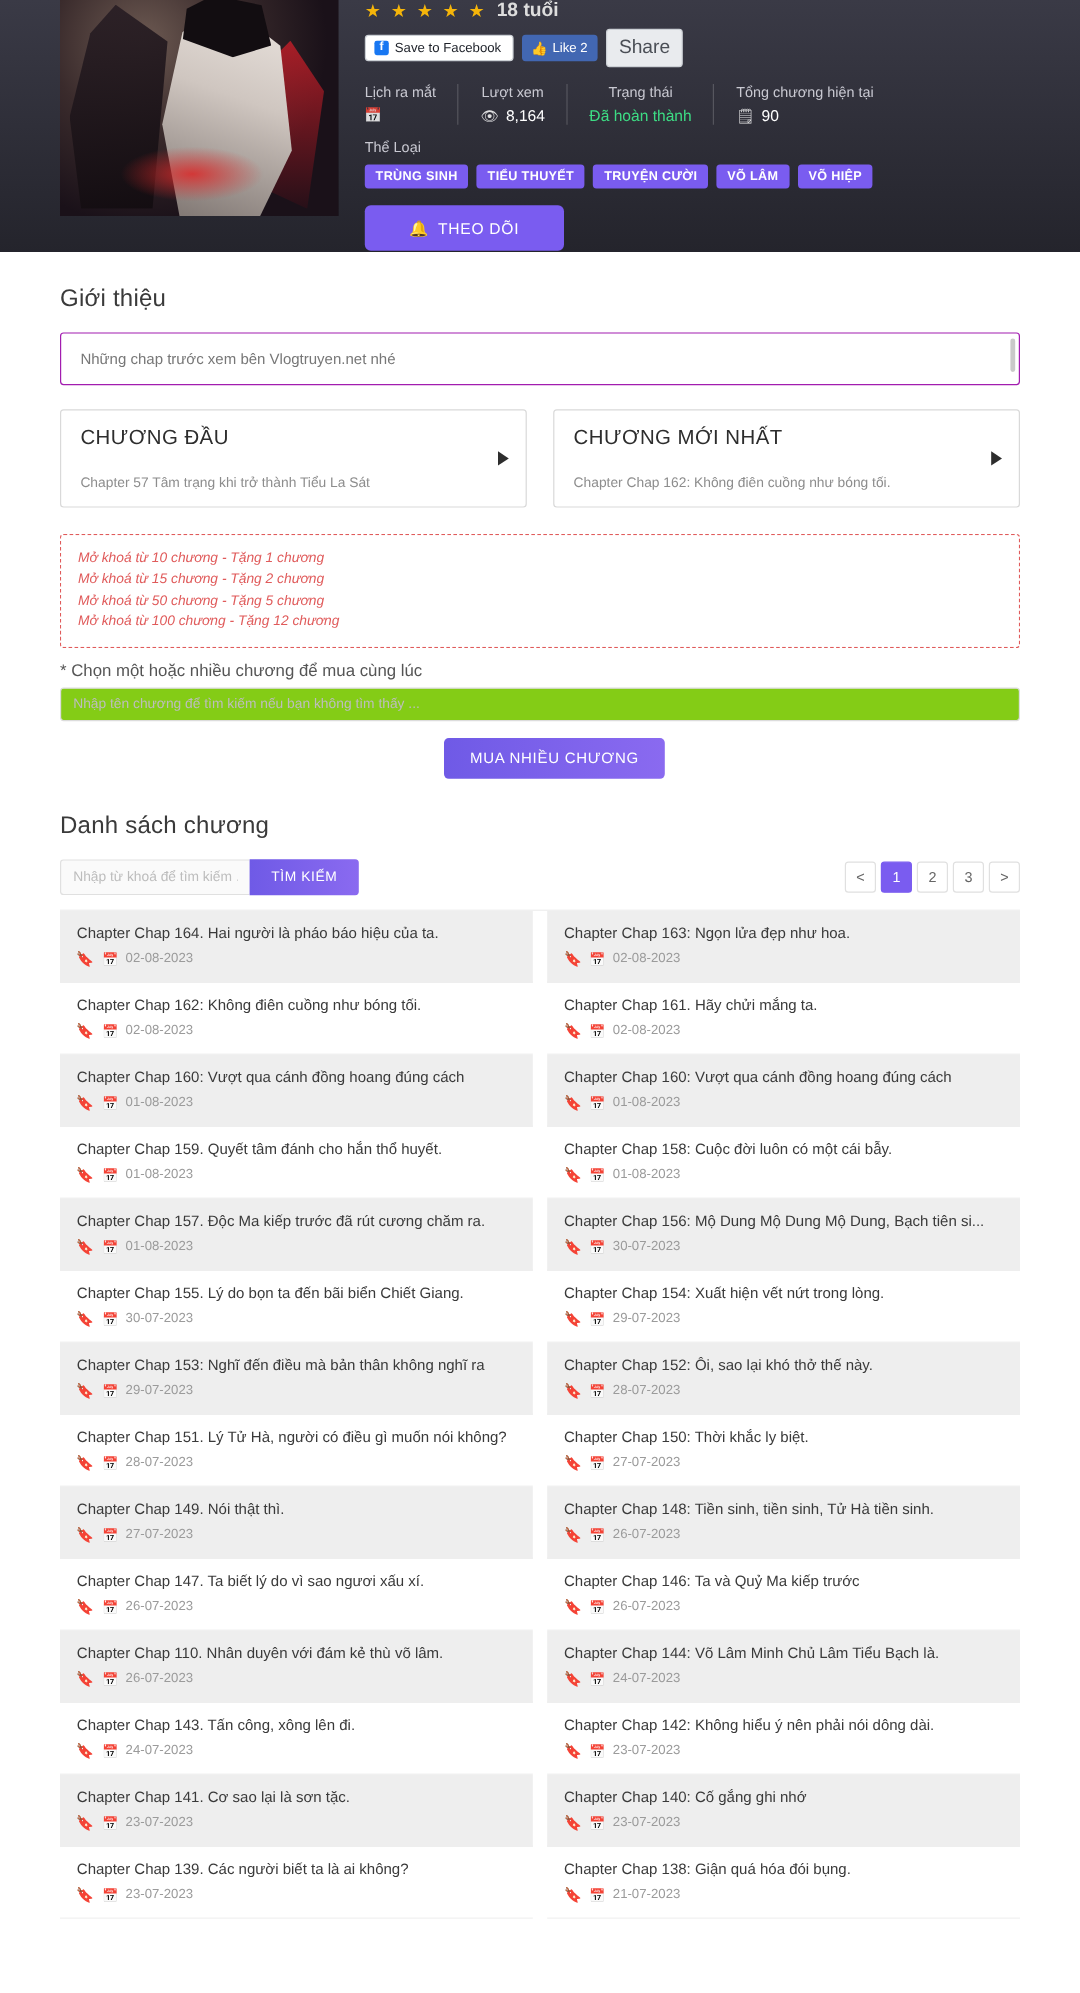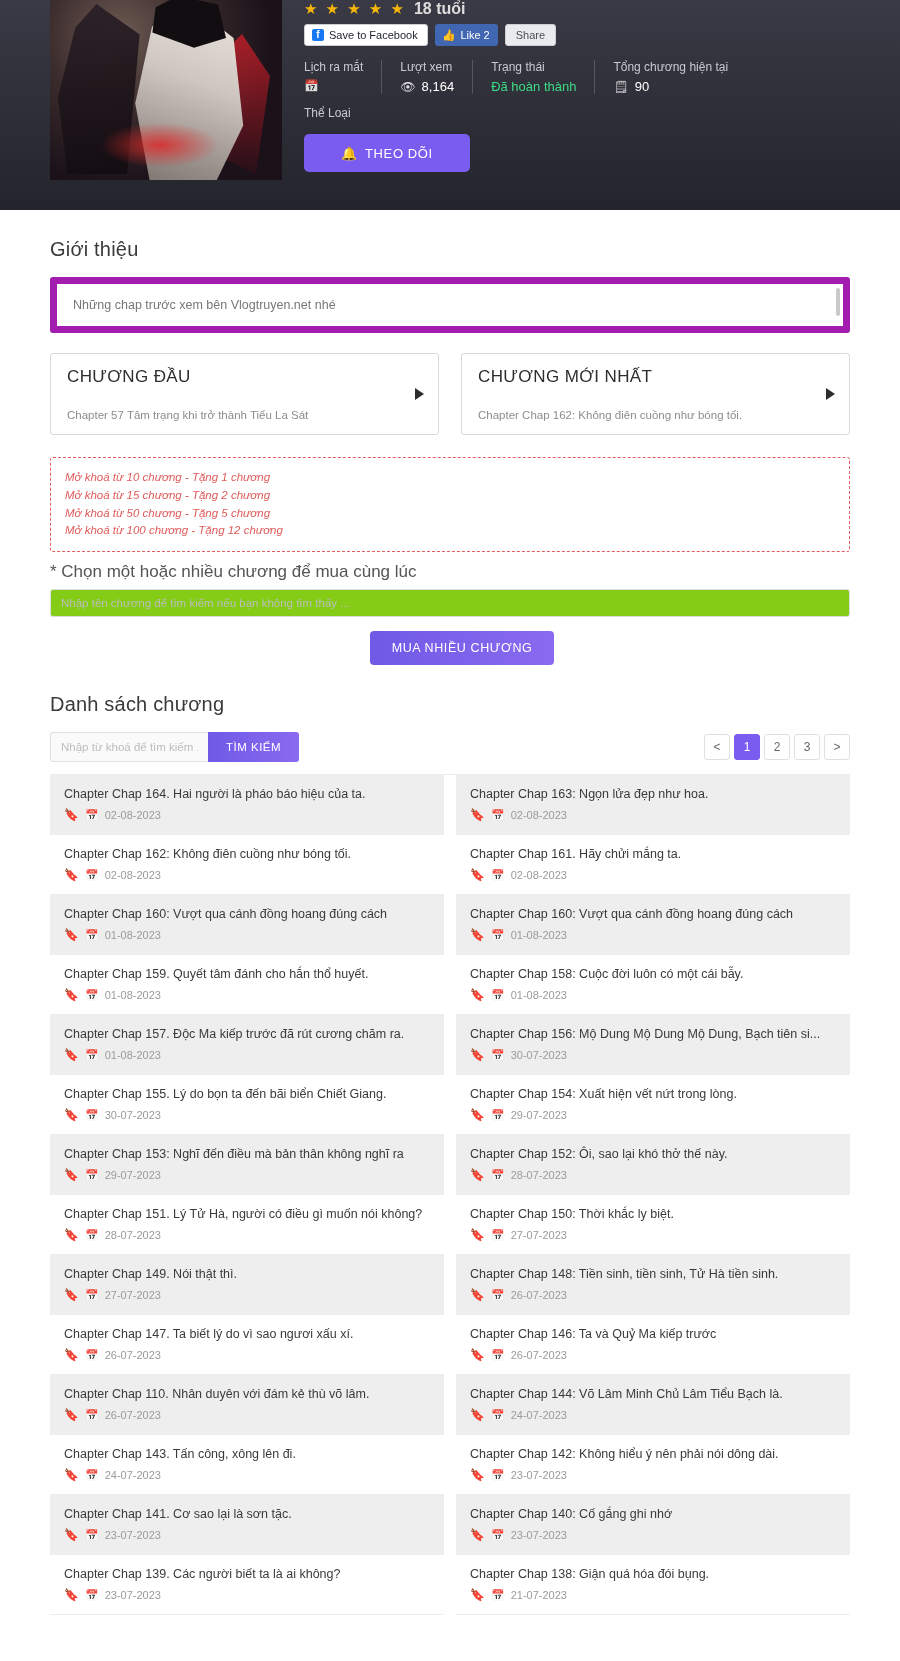--- a/index.html
+++ b/index.html
@@ -75,26 +75,26 @@
   }
   .fb-save .fbic {
     width: 12px; height: 12px; background: #1877f2; border-radius: 2px;
     color: #fff; font-size: 10px; font-weight: bold; line-height: 12px; text-align: center;
   }
   .fb-like {
     background: #4267b2; color: #fff; font-size: 11px; border-radius: 3px;
     padding: 4px 8px; height: 22px; display: flex; align-items: center; gap: 4px;
   }
   .fb-share {
-    background: #e9ebee; color: #4b4f56; font-size: 11px; border-radius: 3px;
-    padding: 4px 10px; height: 22px; display: flex; align-items: center;
+    background: #e9ebee; color: #4b4f56; font-size: 16px; border-radius: 3px;
+    padding: 4px 10px; height: 32px; display: flex; align-items: center;
     border: 1px solid #ccd0d5;
   }
 
-  .meta-row { display: flex; margin-top: 14px; }
+  .meta-row { display: flex; margin-top: 14px; text-align: center; }
   .meta-col { padding-right: 18px; margin-right: 18px; border-right: 1px solid rgba(255,255,255,.18); }
   .meta-col:last-child { border-right: none; }
   .meta-label { font-size: 12px; color: #c9c9d2; margin-bottom: 5px; }
   .meta-value { font-size: 13px; color: #fff; display: flex; align-items: center; gap: 6px; }
   .meta-value.done { color: #3ddc84; }
   .mini-ic { font-size: 12px; opacity: .85; }
 
   .genre-label { font-size: 12px; color: #c9c9d2; margin: 12px 0 7px; }
   .genres { display: flex; gap: 7px; flex-wrap: wrap; }
   .genre {
@@ -108,21 +108,21 @@
     justify-content: center; gap: 7px; cursor: pointer;
   }
 
   
   .section { padding: 0 50px; }
   h2.section-title {
     font-size: 20px; font-weight: normal; color: #3a3a3a;
     margin: 28px 0 16px; letter-spacing: .2px;
   }
   .intro-box {
-    border: 7px solid #a21caf; border-radius: 3px; padding: 14px 16px;
+    border: 1px solid #a21caf; border-radius: 3px; padding: 14px 16px;
     font-size: 12.5px; color: #777; position: relative; min-height: 44px;
   }
   .intro-box .scroll-thumb {
     position: absolute; right: 3px; top: 4px; width: 4px; height: 28px;
     background: #c9c9c9; border-radius: 2px;
   }
 
   .chapnav { display: flex; gap: 22px; margin-top: 20px; }
   .chapnav-box {
     flex: 1; border: 1px solid #d9d9d9; border-radius: 3px;
@@ -135,21 +135,21 @@
     width: 0; height: 0; border-left: 9px solid #2d2d2d;
     border-top: 6px solid transparent; border-bottom: 6px solid transparent;
   }
 
   .promo {
     margin-top: 22px; border: 1px dashed #e05b5b; border-radius: 3px;
     padding: 11px 14px; color: #e05b5b; font-style: italic; font-size: 11.5px;
     line-height: 1.55; min-height: 90px;
   }
   .promo .head { font-weight: bold; }
-  .promo-note { font-size: 17px; color: #555; margin-top: 10px; }
+  .promo-note { font-size: 14px; color: #555; margin-top: 10px; }
   .buy-input {
     width: 100%; margin-top: 7px; height: 28px; border: 1px solid #dcdcdc;
     border-radius: 3px; padding: 0 10px; font-size: 11.5px; color: #555;
     font-family: "Liberation Sans", sans-serif; background: #84cc16;
   }
   .buy-input::placeholder { color: #bdbdbd; }
   .buy-btn-wrap { text-align: center; margin-top: 14px; }
   .buy-btn {
     background: linear-gradient(90deg,#6f5ae6,#8a6af0); color: #fff; border: none;
     border-radius: 4px; padding: 10px 22px; font-size: 12.5px; letter-spacing: .6px;
@@ -249,20 +249,27 @@
           <div class="meta-col">
             <div class="meta-label">Tổng chương hiện tại</div>
             <div class="meta-value">
               <span class="mini-ic">🗒</span>
               <span>90</span>
             </div>
           </div>
         </div>
 
         <div class="genre-label">Thể Loại</div>
+        <div class="genres">
+          <span class="genre">TRÙNG SINH</span>
+          <span class="genre">TIỂU THUYẾT</span>
+          <span class="genre">TRUYỆN CƯỜI</span>
+          <span class="genre">VÕ LÂM</span>
+          <span class="genre">VÕ HIỆP</span>
+        </div>
 
         <button class="follow-btn">
           <span>🔔</span>
           <span>THEO DÕI</span>
         </button>
       </div>
     </div>
   </div>
 
   <div class="section">

